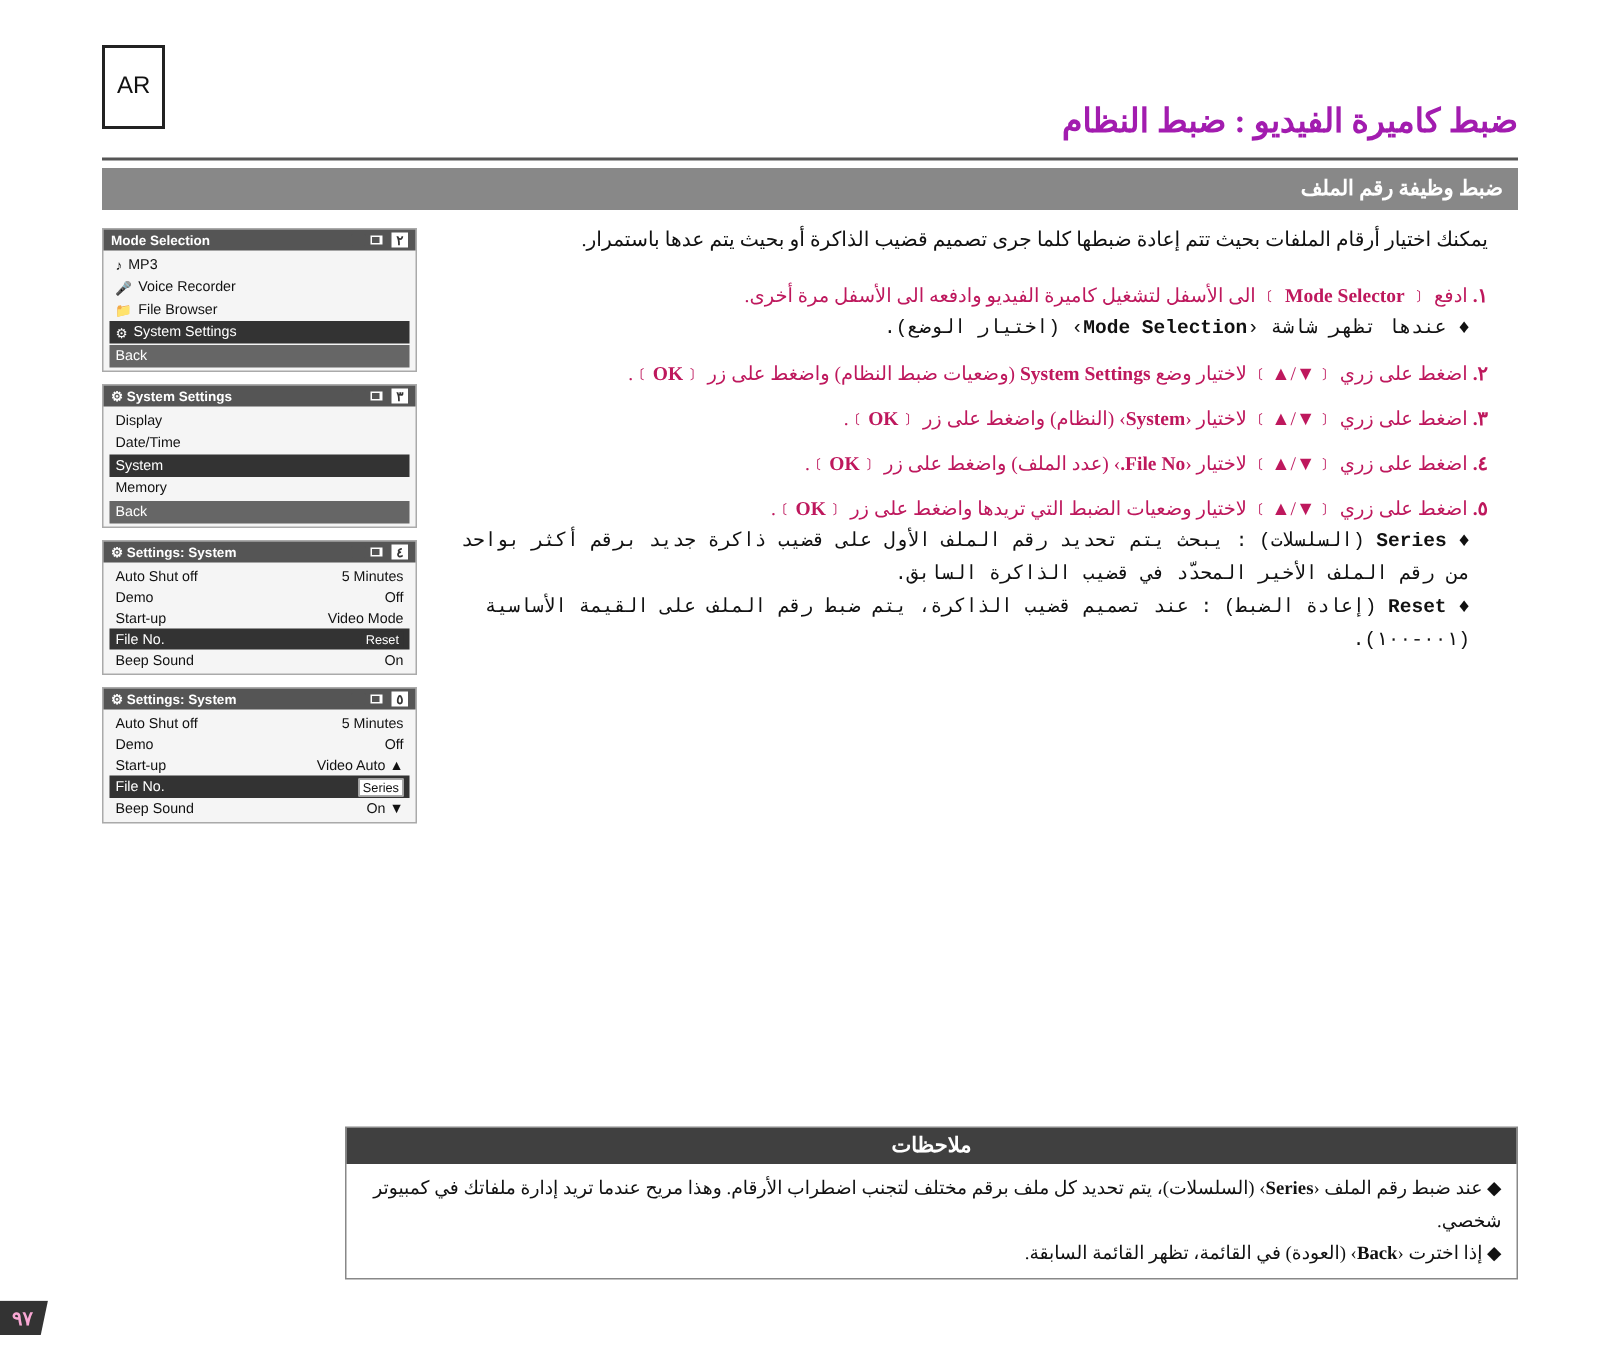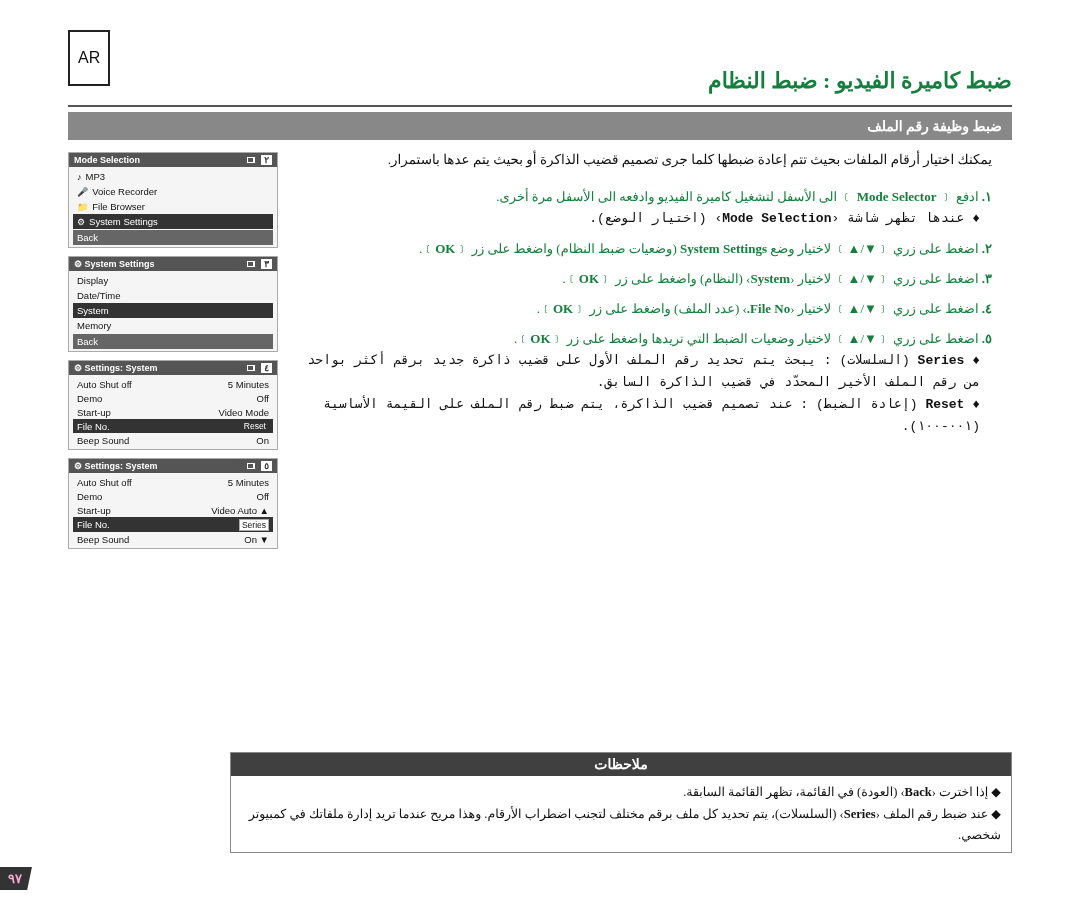--- a/index.html
+++ b/index.html
@@ -40,21 +40,21 @@
 
     
     .page-title-bar {
       position: absolute;
       top: 68px;
       left: 80px;
       right: 68px;
       text-align: right;
       font-size: 22px;
       font-weight: bold;
-      color: #15803d;
+      color: #a21caf;
       direction: rtl;
       font-family: 'Times New Roman', serif;
     }
 
     
     .title-divider {
       position: absolute;
       top: 105px;
       left: 68px;
       right: 68px;
@@ -215,21 +215,21 @@
       margin-bottom: 14px;
       text-align: right;
     }
     .step-block {
       margin-bottom: 8px;
       text-align: right;
     }
     .step-block .step-line {
       font-family: 'Times New Roman', serif;
       font-size: 13px;
-      color: #15803d;
+      color: #be185d;
       line-height: 1.7;
       direction: rtl;
       text-align: right;
     }
     .step-block .sub-line {
       font-family: Liberation Mono, monospace;
       font-size: 13px;
       color: #111;
       line-height: 1.7;
       direction: rtl;
@@ -454,21 +454,21 @@
 
 
   </div>
 
 </div>
 
 <div class="notes-box">
   <div class="notes-header">ملاحظات</div>
   <div class="notes-body">
     <div>
+      ◆ عند ضبط رقم الملف ‹<span class="bold-word">Series</span>› (السلسلات)، يتم تحديد كل ملف برقم مختلف لتجنب اضطراب الأرقام. وهذا مريح عندما تريد إدارة ملفاتك في كمبيوتر شخصي.
+    </div>
+    <div>
       ◆ إذا اخترت ‹<span class="bold-word">Back</span>› (العودة) في القائمة، تظهر القائمة السابقة.
-    </div>
-    <div>
-      ◆ عند ضبط رقم الملف ‹<span class="bold-word">Series</span>› (السلسلات)، يتم تحديد كل ملف برقم مختلف لتجنب اضطراب الأرقام. وهذا مريح عندما تريد إدارة ملفاتك في كمبيوتر شخصي.
     </div>
   </div>
 </div>
 
 <div class="page-badge">٩٧</div>
 
 </body></html>

